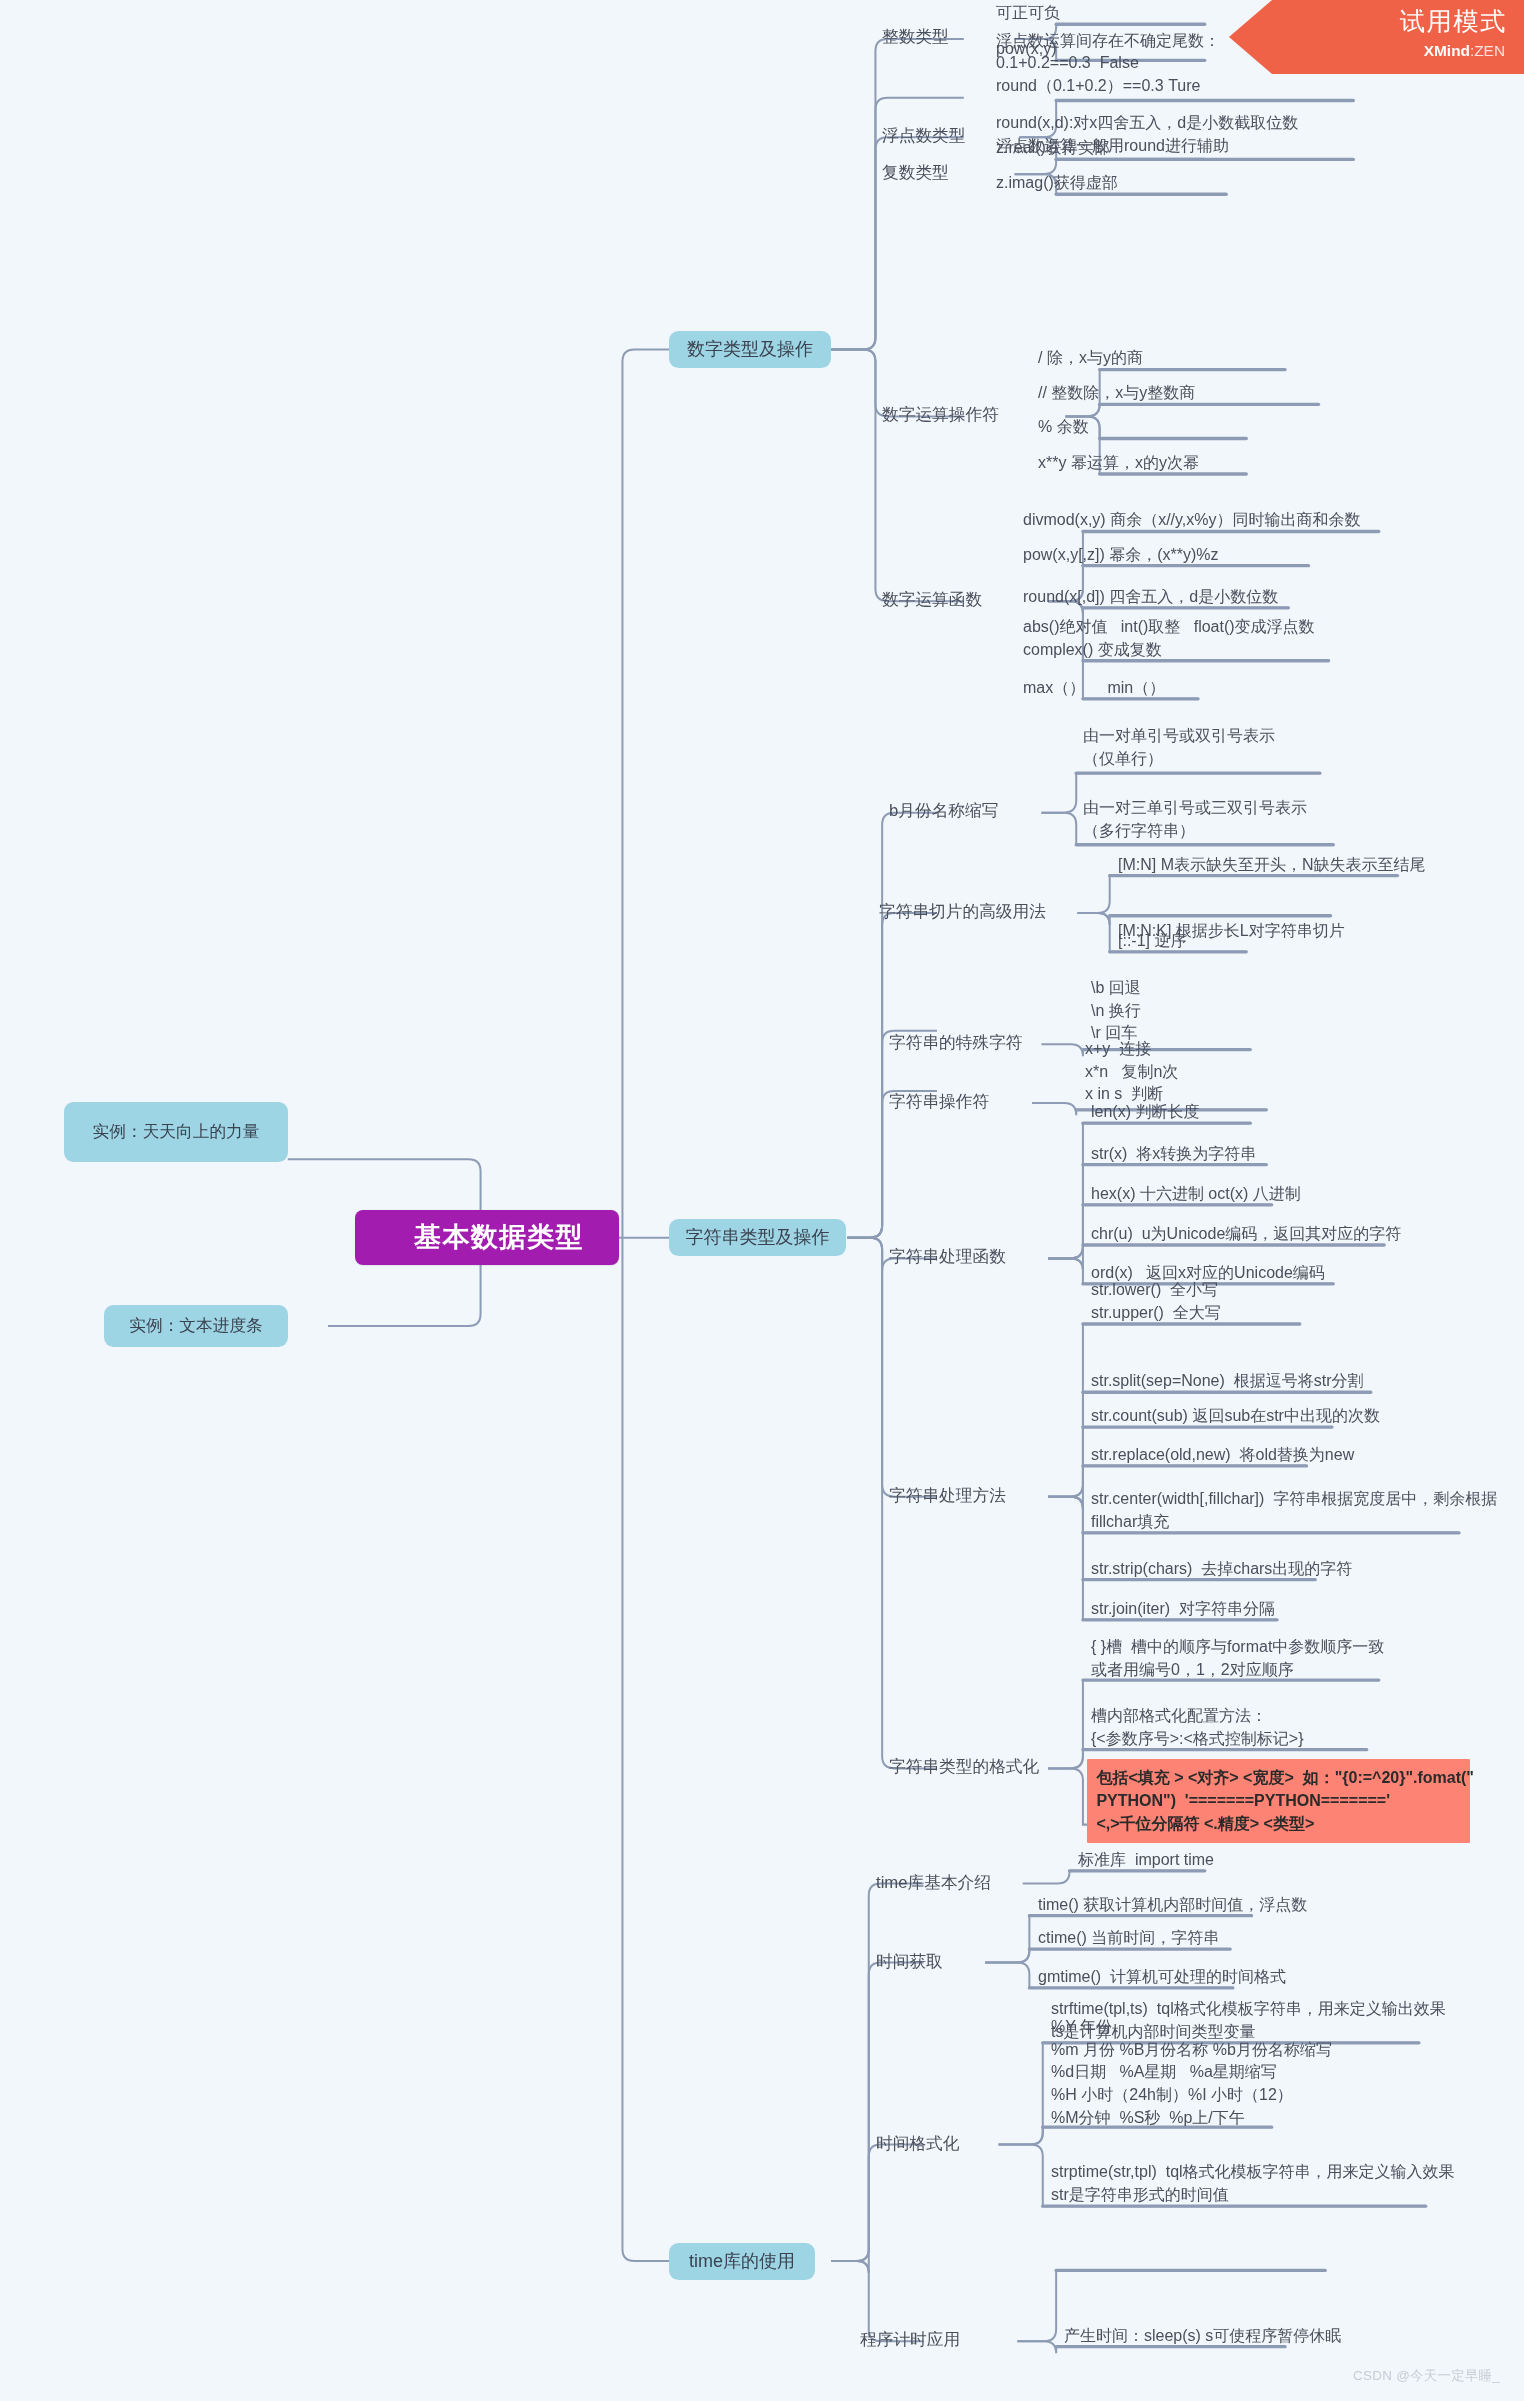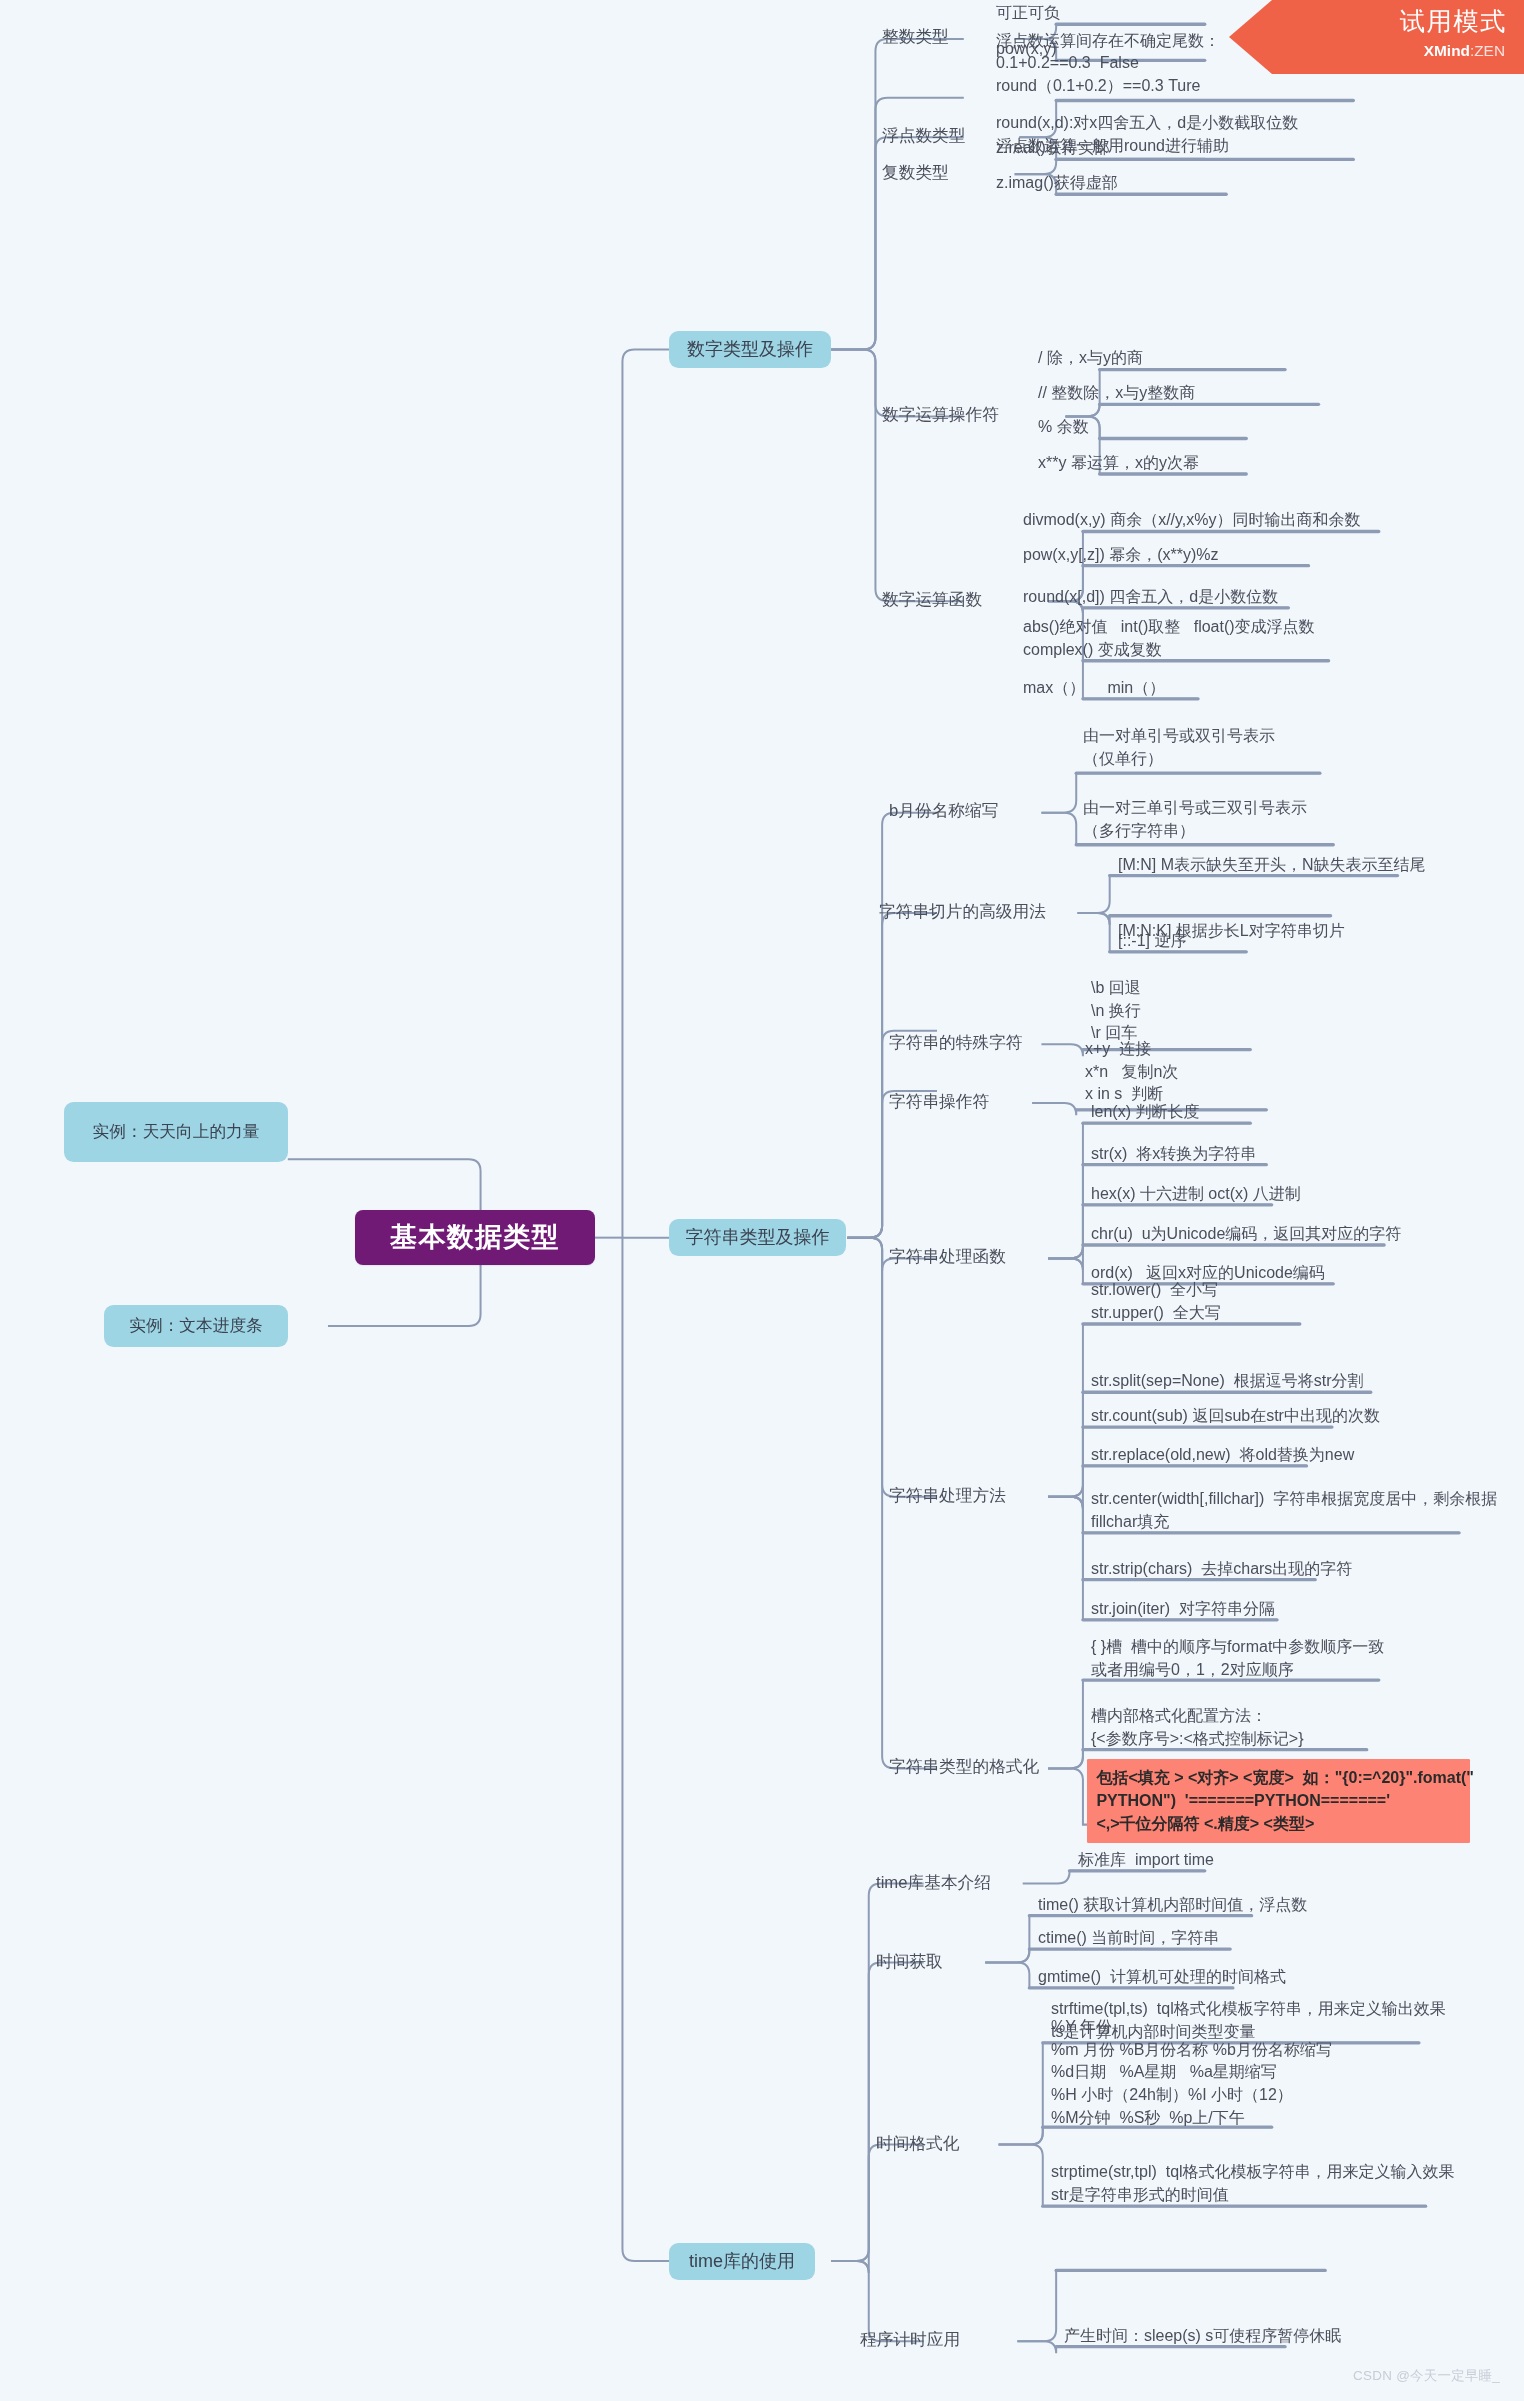--- a/index.html
+++ b/index.html
@@ -10,25 +10,26 @@
     position:relative;overflow:hidden;
     color:#4a4f5c;
   }
   #canvas{position:absolute;inset:0;}
   svg.wires{position:absolute;left:0;top:0;width:1524px;height:2401px;pointer-events:none;}
 
   
   .node{position:absolute;white-space:pre;line-height:1.42;}
 
   .root{
-    background:#701a75;color:#ffffff;font-weight:bold;
+    background:#a21caf;color:#ffffff;font-weight:bold;
     border-radius:8px;
     display:flex;align-items:center;justify-content:center;
     font-size:27px;letter-spacing:1.3px;
     box-shadow:0 0.7px 1.3px rgba(0,0,0,.08);
+    padding-left:24px;
   }
   .branch{
     background:#9ed5e5;color:#3b4250;
     border-radius:9.4px;
     display:flex;align-items:center;justify-content:center;
     font-size:18px;
   }
   .example{
     background:#9ed5e5;color:#3b4250;
     border-radius:9.4px;

